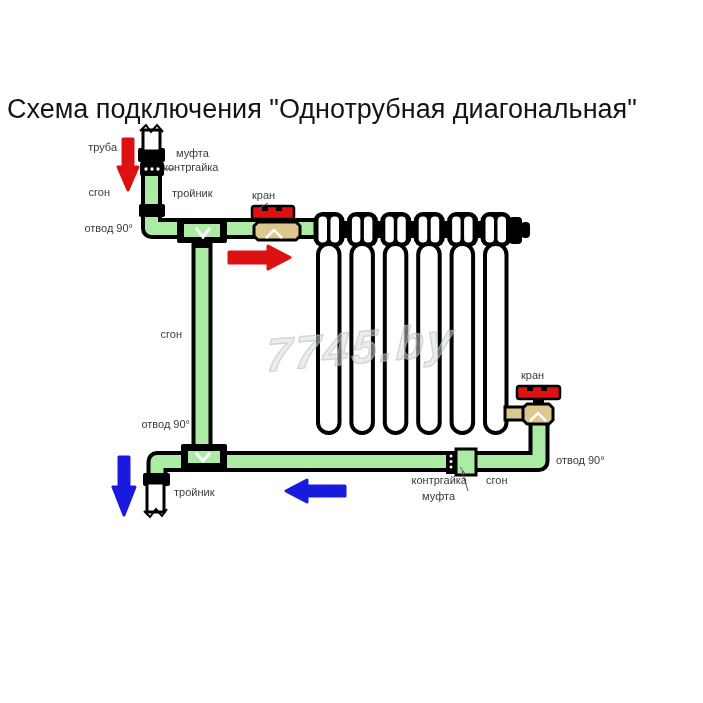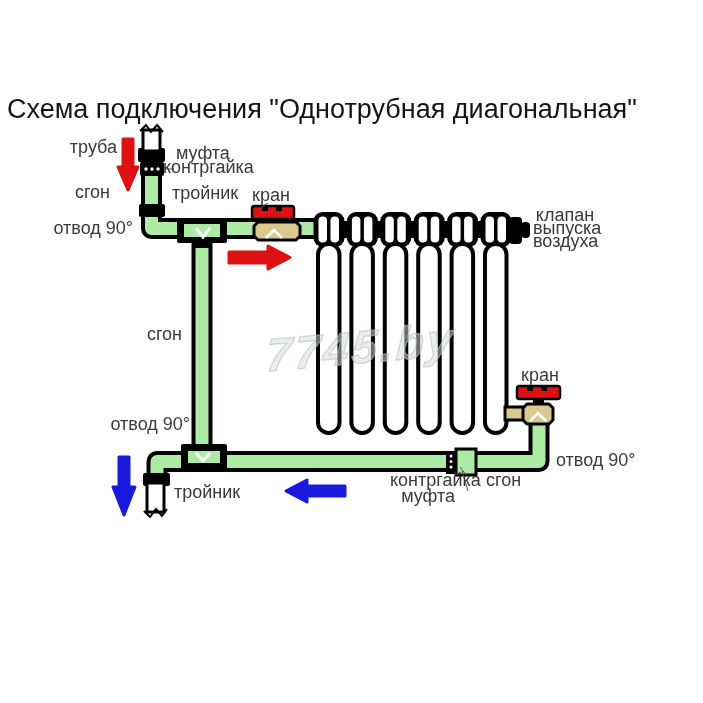--- a/index.html
+++ b/index.html
@@ -1,19 +1,19 @@
 <!DOCTYPE html>
 <html><head>
 <meta charset="utf-8">
 <style>
   html,body{margin:0;padding:0;background:#fff;}
   .canvas{position:relative;width:703px;height:703px;background:#ffffff;overflow:hidden;
           font-family:"Liberation Sans",sans-serif;}
   .title{position:absolute;left:7px;top:94px;font-size:27px;color:#141414;white-space:nowrap;}
-  .label{position:absolute;color:#3a3a3a;font-size:18px;line-height:14px;white-space:nowrap;}
+  .label{position:absolute;color:#3a3a3a;font-size:11px;line-height:14px;white-space:nowrap;}
   .label.right{text-align:right;}
   .label.center{text-align:center;white-space:pre-line;}
   .watermark{position:absolute;left:266px;top:320px;font-size:46px;font-style:italic;font-weight:bold;
              letter-spacing:3px;color:rgba(214,220,220,0.5);
              -webkit-text-stroke:1.3px rgba(186,192,192,0.62);
              transform:rotate(-5deg) skewX(-8deg);pointer-events:none;}
   svg{position:absolute;left:0;top:0;}
 </style>
 </head>
 <body>
@@ -146,23 +146,20 @@
   <div class="title">Схема подключения "Однотрубная диагональная"</div>
   <div class="watermark">7745.by</div>
 
   <div class="label right" style="left:60px;top:140px;width:57px;">труба</div>
   <div class="label" style="left:176px;top:146px;">муфта</div>
   <div class="label" style="left:163px;top:160px;">контргайка</div>
   <div class="label right" style="left:60px;top:185px;width:50px;">сгон</div>
   <div class="label" style="left:172px;top:186px;">тройник</div>
   <div class="label" style="left:252px;top:188px;">кран</div>
   <div class="label right" style="left:50px;top:221px;width:83px;">отвод 90°</div>
-  <div class="label center" style="left:533px;top:209px;width:64px;line-height:13px;">клапан
-выпуска
-воздуха</div>
   <div class="label right" style="left:130px;top:327px;width:52px;">сгон</div>
   <div class="label right" style="left:107px;top:417px;width:83px;">отвод 90°</div>
   <div class="label" style="left:174px;top:485px;">тройник</div>
   <div class="label right" style="left:390px;top:473px;width:77px;">контргайка</div>
   <div class="label right" style="left:390px;top:489px;width:65px;">муфта</div>
   <div class="label" style="left:486px;top:473px;">сгон</div>
   <div class="label" style="left:556px;top:453px;">отвод 90°</div>
   <div class="label" style="left:521px;top:368px;">кран</div>
 </div>
 

